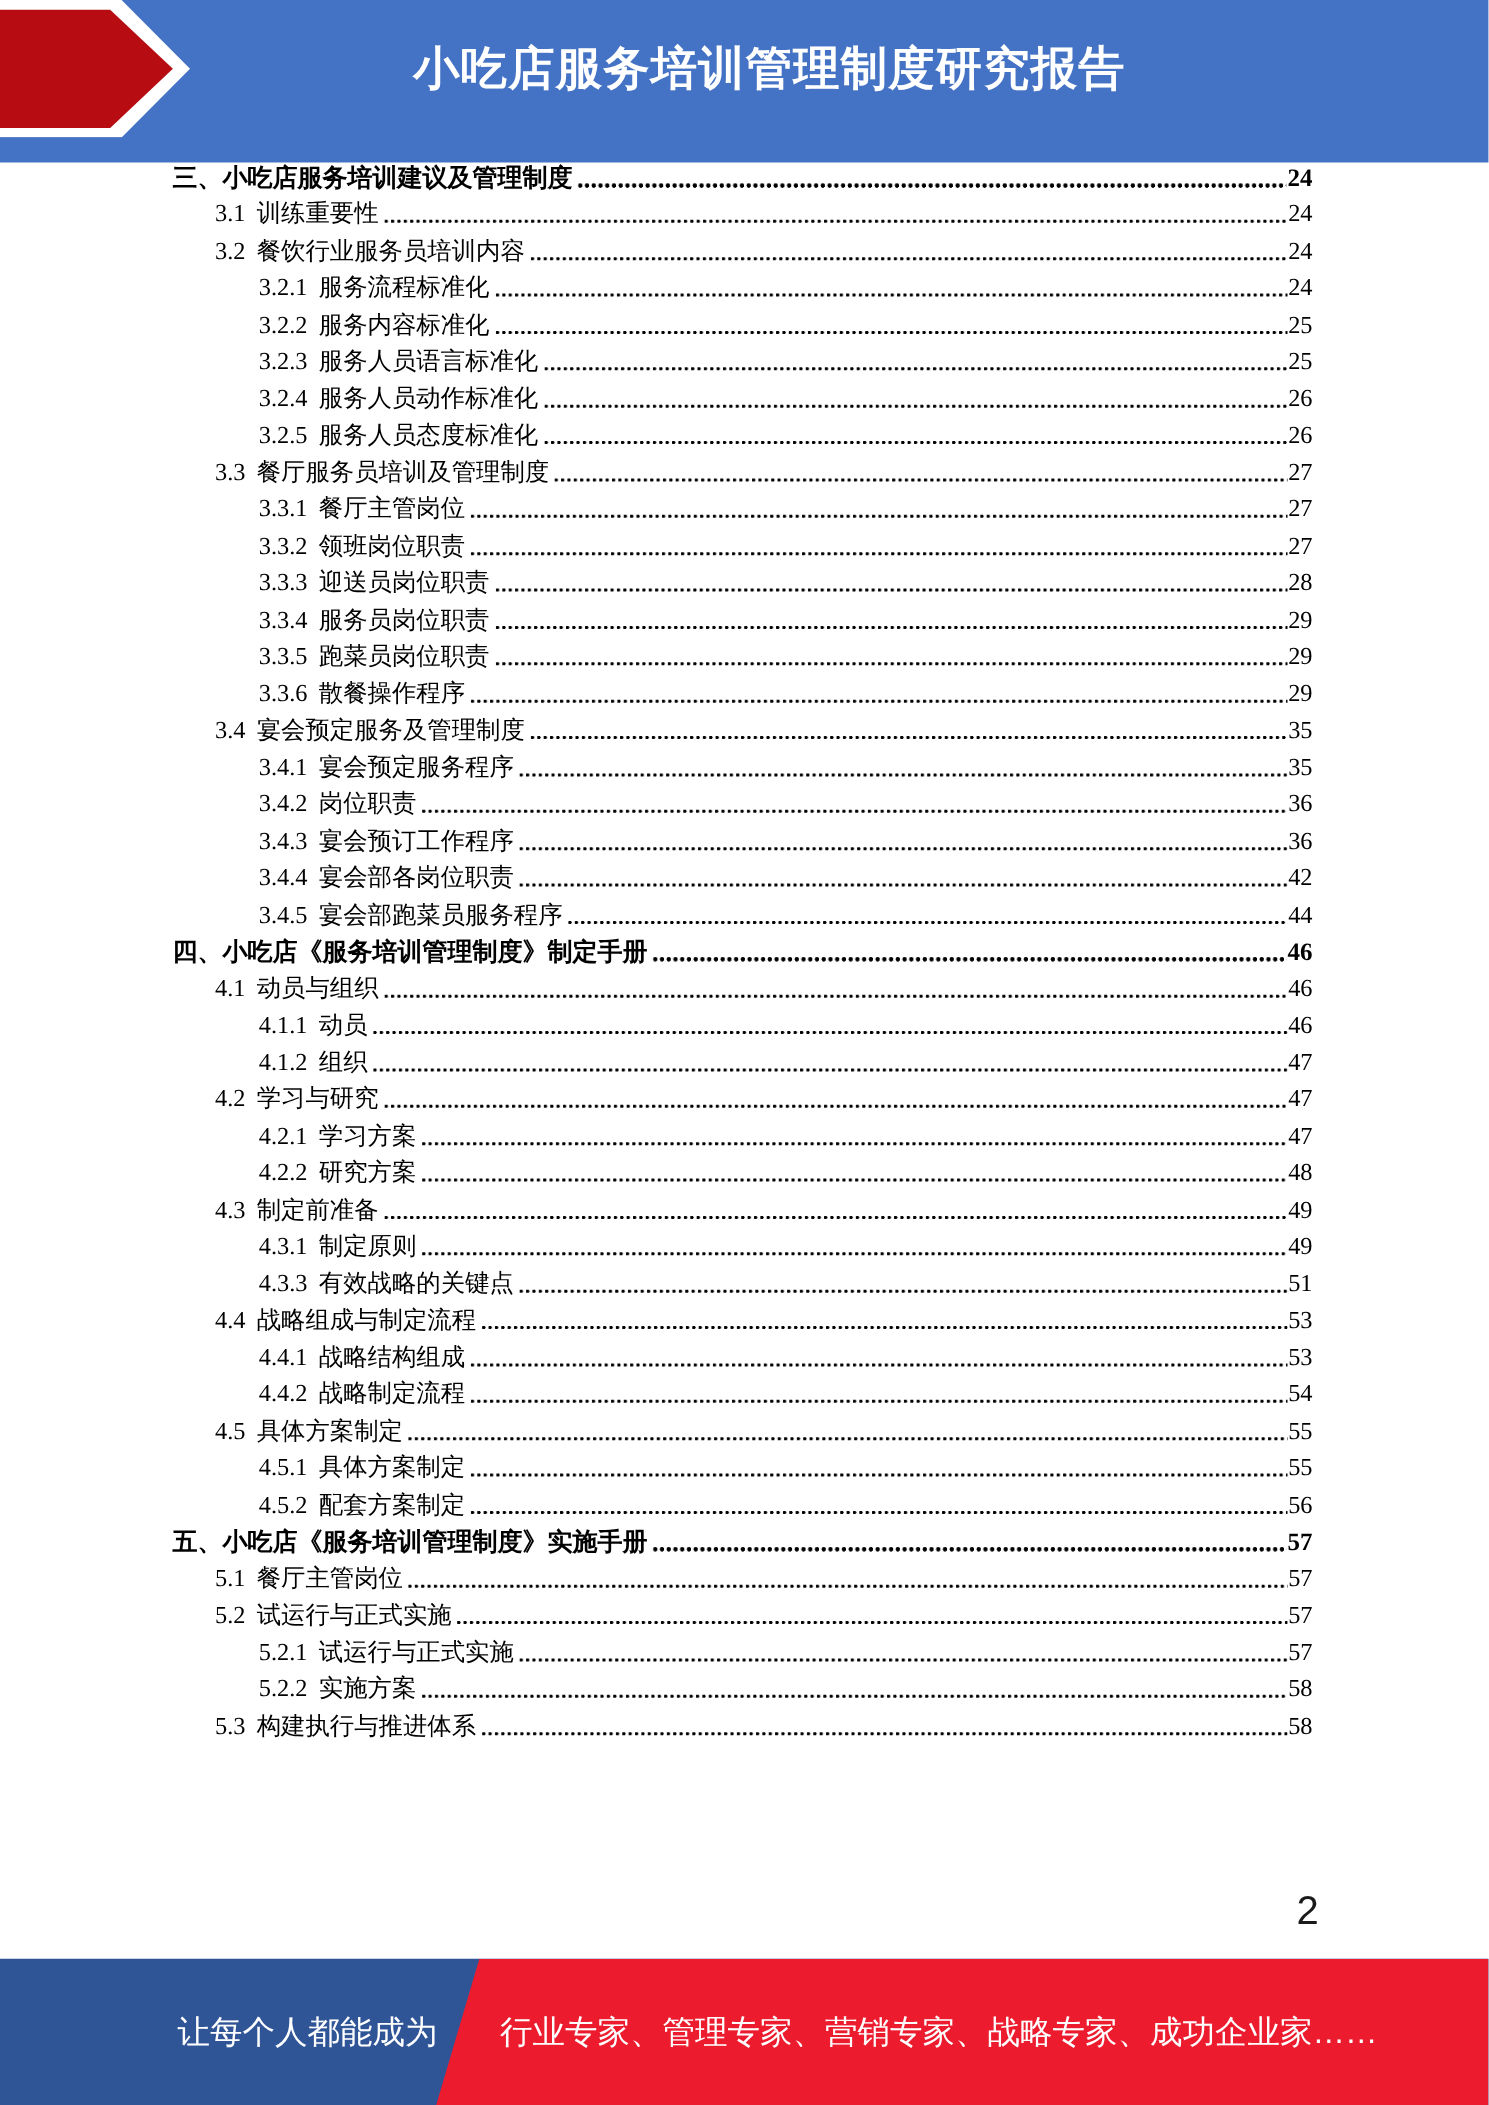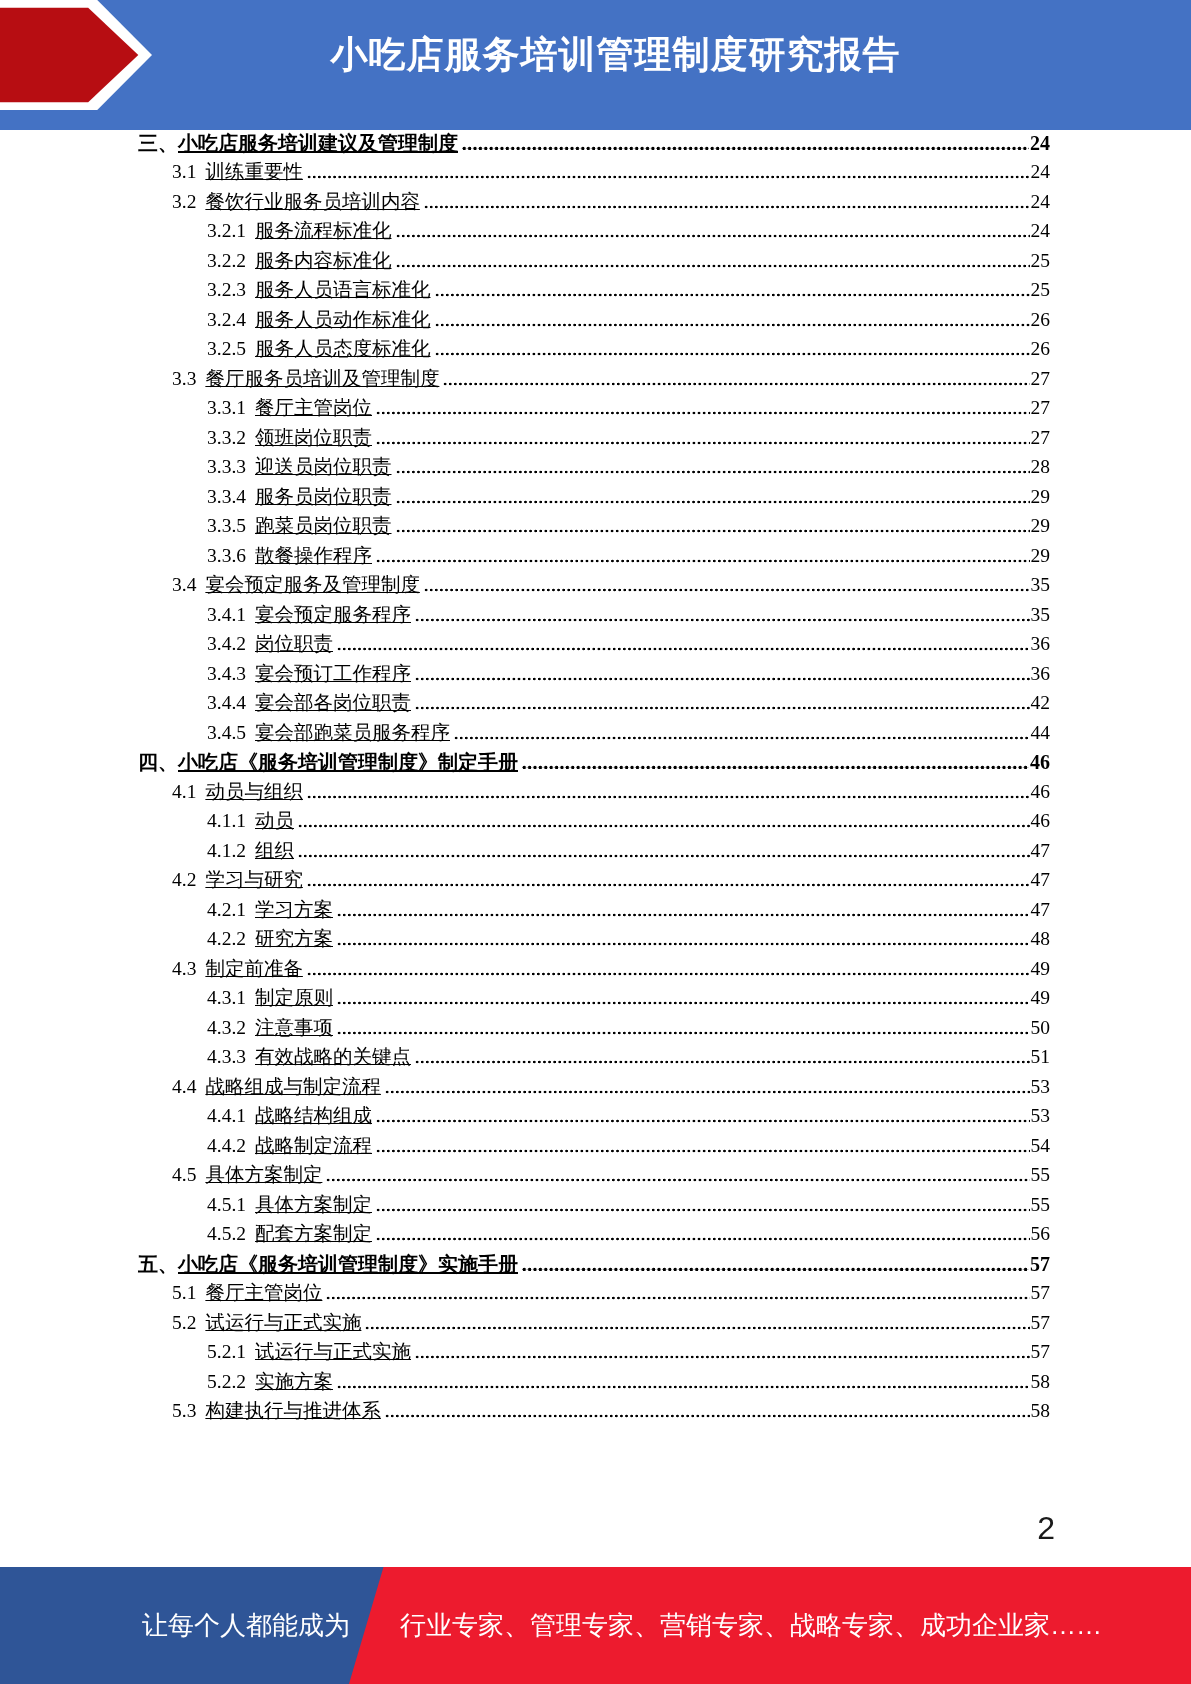--- a/index.html
+++ b/index.html
@@ -49,21 +49,21 @@
   }
   .toc-row{
     display:flex;align-items:flex-end;
     height:29.5px;font-size:19.5px;line-height:26px;
   }
   .toc-row.lvl2{padding-left:34px;}
   .toc-row.lvl3{padding-left:69px;}
   .toc-row.bold{font-weight:700;font-size:20px;}
   .toc-num{white-space:nowrap;margin-right:9px;}
   .lvl1 .toc-num{margin-right:0;}
-  .toc-title{white-space:nowrap;text-decoration:underline;}
+  .toc-title{white-space:nowrap;}
   .toc-leader{
     flex:1 1 auto;align-self:flex-end;
     height:4px;margin:0 1px 6px 4px;
     background-image:radial-gradient(circle at 2px 2px,var(--ink) 1.15px,transparent 1.6px);
     background-size:5.1px 4px;background-repeat:repeat-x;
     background-position:left bottom;
   }
   .bold .toc-leader{
     height:5px;margin-bottom:5px;
     background-image:radial-gradient(circle at 2.2px 2.4px,var(--ink) 1.55px,transparent 2px);
@@ -284,26 +284,20 @@
       <span class="toc-leader"></span>
       <span class="toc-page">49</span>
     </div>
       <div class="toc-row lvl3">
       <span class="toc-num">4.3.1</span>
       <span class="toc-title">制定原则</span>
       <span class="toc-leader"></span>
       <span class="toc-page">49</span>
     </div>
       <div class="toc-row lvl3">
-      <span class="toc-num">4.3.2</span>
-      <span class="toc-title">注意事项</span>
-      <span class="toc-leader"></span>
-      <span class="toc-page">50</span>
-    </div>
-      <div class="toc-row lvl3">
       <span class="toc-num">4.3.3</span>
       <span class="toc-title">有效战略的关键点</span>
       <span class="toc-leader"></span>
       <span class="toc-page">51</span>
     </div>
       <div class="toc-row lvl2">
       <span class="toc-num">4.4</span>
       <span class="toc-title">战略组成与制定流程</span>
       <span class="toc-leader"></span>
       <span class="toc-page">53</span>

